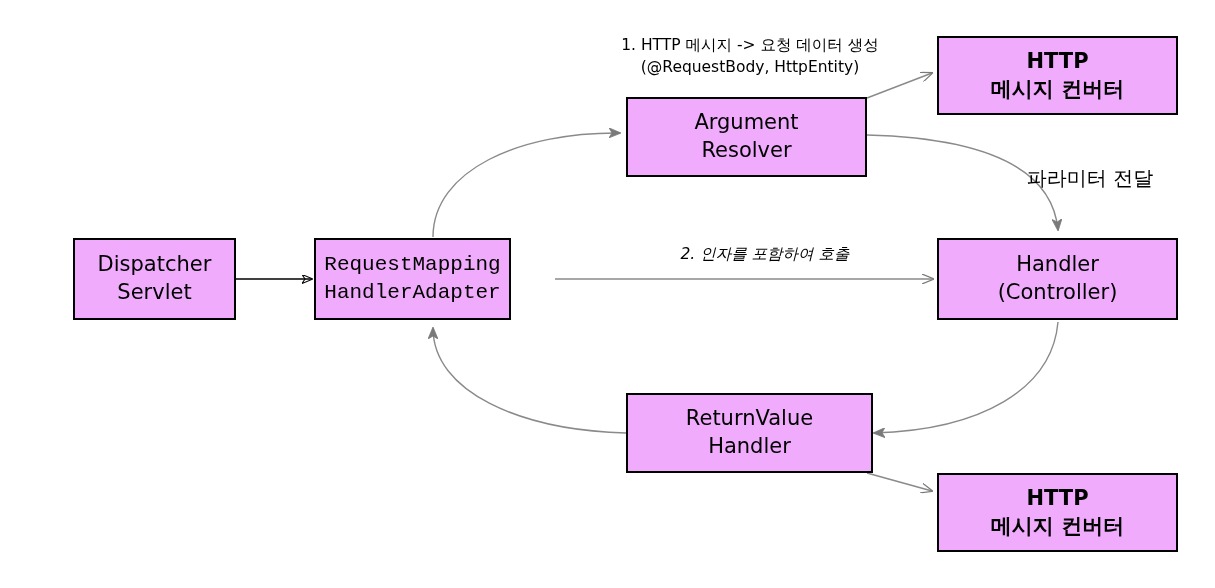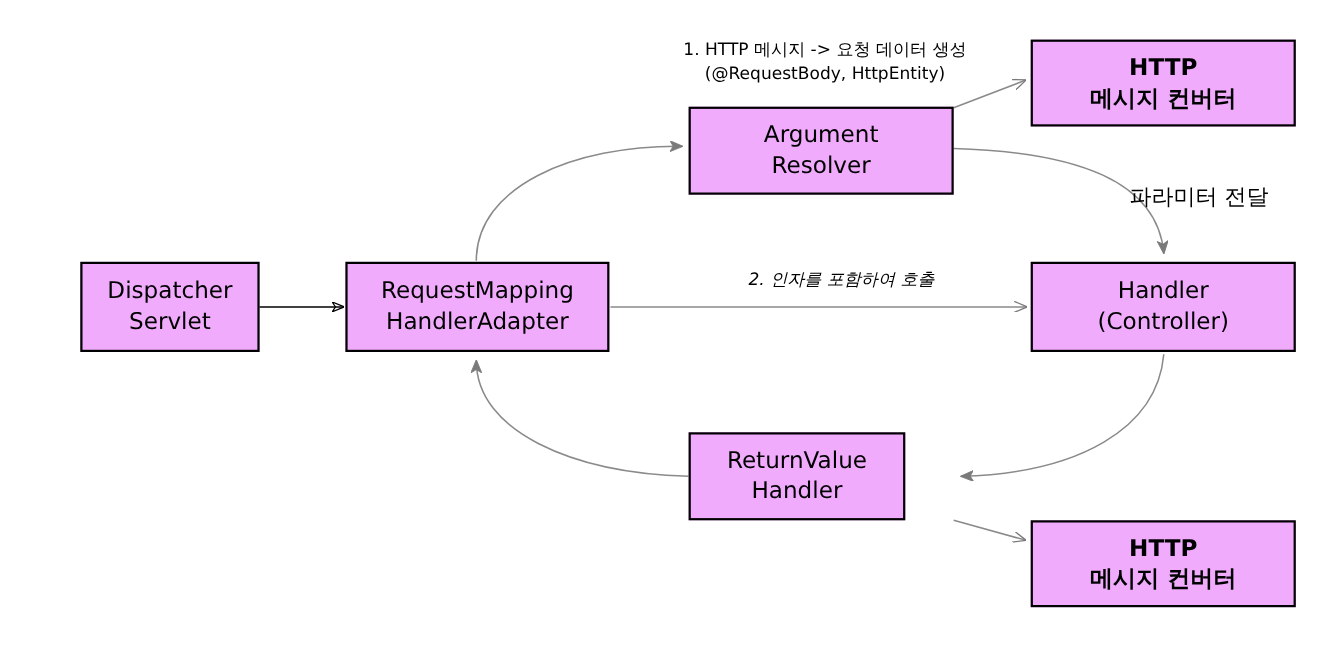--- a/index.html
+++ b/index.html
@@ -110,41 +110,41 @@
     <g>
       <line x1="867" y1="473" x2="932" y2="491" stroke="#8a8a8a" stroke-width="1.4" marker-end="url(#arrow-grey-open)"></line>
     </g>
   </svg>
 
   <div class="node plain" style="left:28px; top:238px; width:163px; height:82px;margin-left:45px;">
     <span class="node-label">Dispatcher
 Servlet</span>
   </div>
 
-  <div class="node plain" style="left:314px; top:238px; width:240px; height:82px;">
+  <div class="node plain" style="left:314px; top:238px; width:197px; height:82px;font-family:Liberation Mono, monospace;">
     <span class="node-label">RequestMapping
 HandlerAdapter</span>
   </div>
 
   <div class="node plain" style="left:626px; top:97px; width:241px; height:80px;">
     <span class="node-label">Argument
 Resolver</span>
   </div>
 
   <div class="node strong" style="left:937px; top:36px; width:241px; height:79px;">
     <span class="node-label">HTTP
 메시지 컨버터</span>
   </div>
 
   <div class="node plain" style="left:937px; top:238px; width:241px; height:82px;">
     <span class="node-label">Handler
 (Controller)</span>
   </div>
 
-  <div class="node plain" style="left:626px; top:393px; width:197px; height:80px;">
+  <div class="node plain" style="left:626px; top:393px; width:247px; height:80px;">
     <span class="node-label">ReturnValue
 Handler</span>
   </div>
 
   <div class="node strong" style="left:937px; top:473px; width:241px; height:79px;">
     <span class="node-label">HTTP
 메시지 컨버터</span>
   </div>
 
   <div class="edge-label big" style="left:590px; top:34px; width:320px;">1.  HTTP 메시지 -&gt; 요청 데이터 생성

